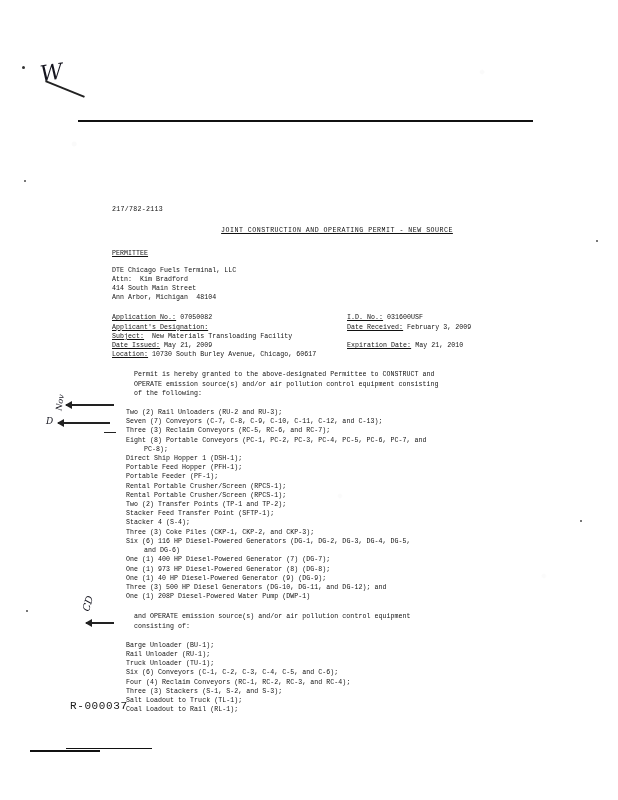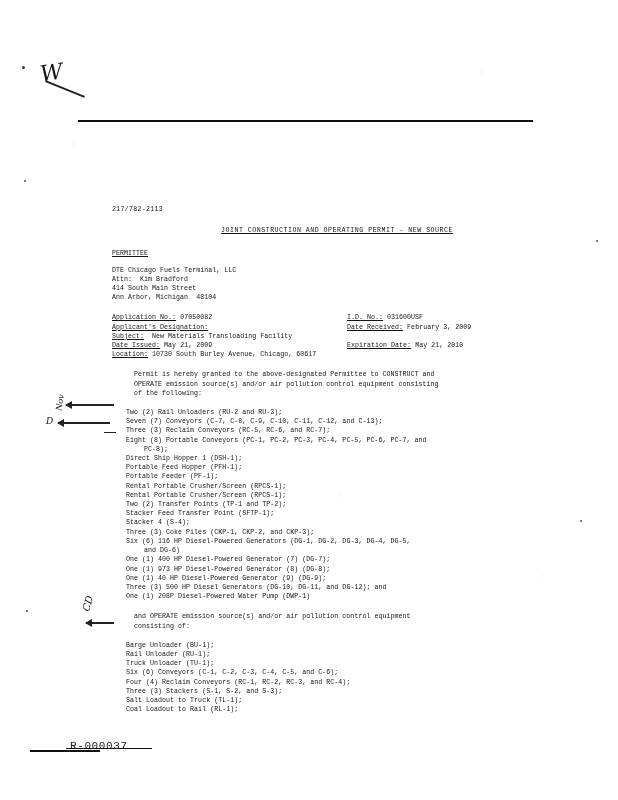--- a/index.html
+++ b/index.html
@@ -40,21 +40,21 @@
     position: absolute;
     left: 30px;
     top: 750px;
     width: 70px;
     height: 2px;
     background: #111;
   }
   .bates {
     position: absolute;
     left: 70px;
-    top: 740px;
+    top: 700px;
     font-size: 11px;
     letter-spacing: 0.6px;
     color: #1a1a1a;
     font-family: "Liberation Mono", "DejaVu Sans Mono", monospace;
   }
   .bates-strike {
     position: absolute;
     left: 66px;
     top: 748px;
     width: 86px;

